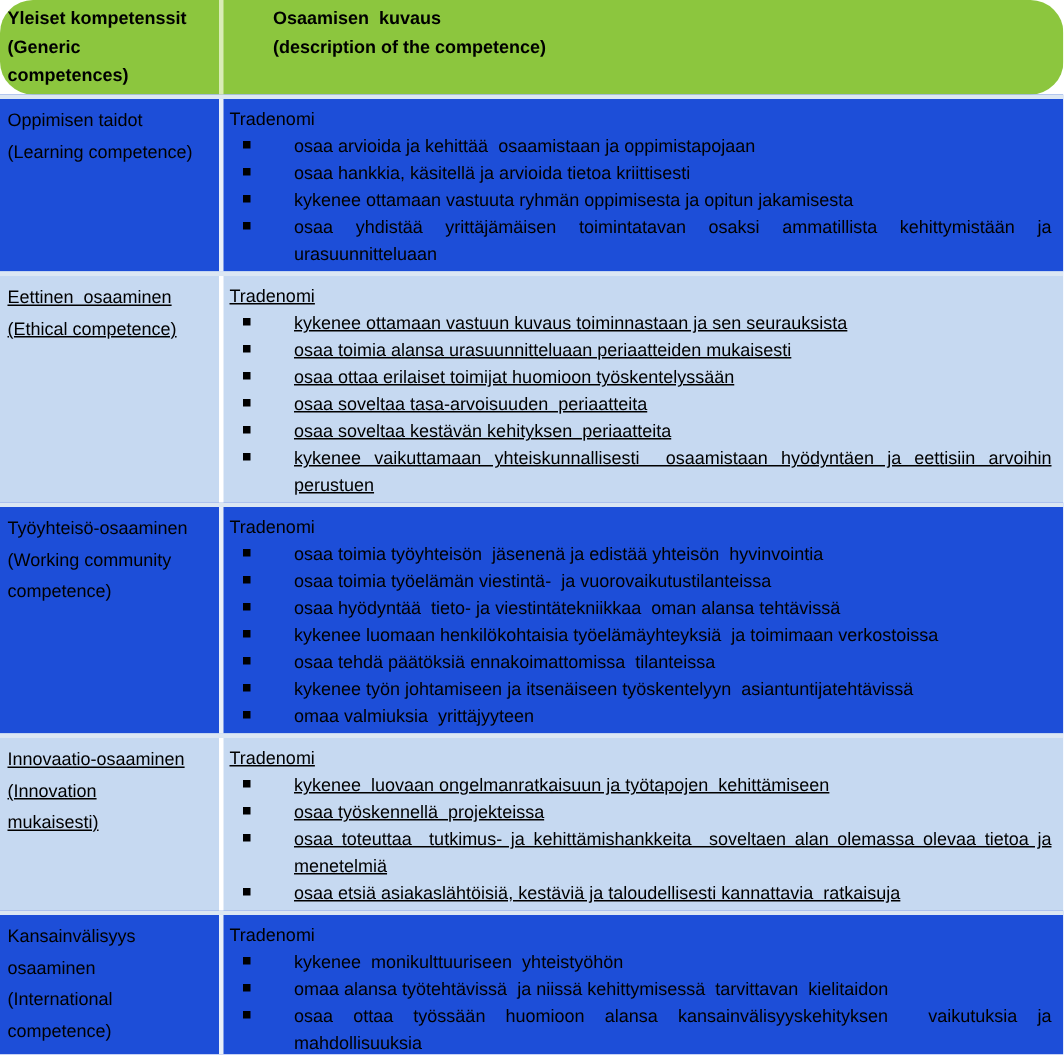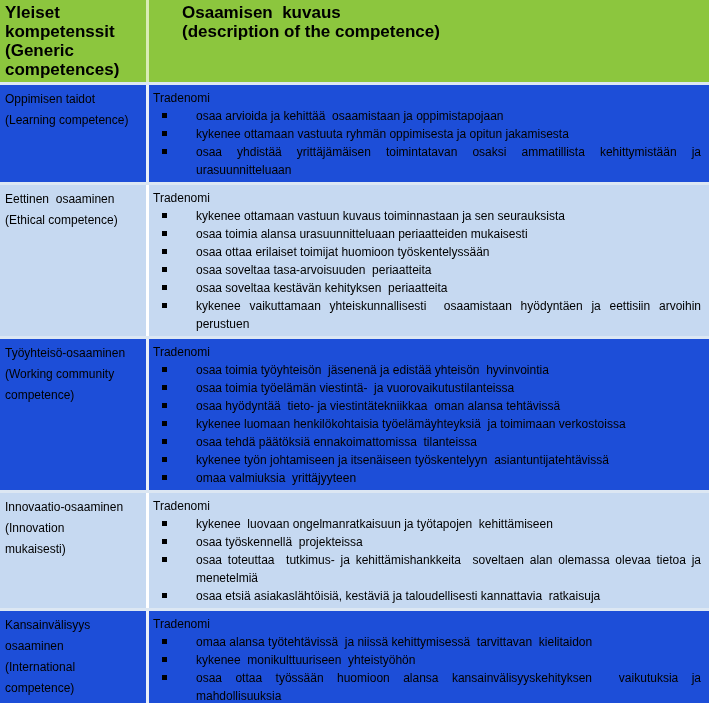--- a/index.html
+++ b/index.html
@@ -10,22 +10,22 @@
     --divider-header:#d9ecb6;
     --text:#000000;
   }
   html,body{margin:0;padding:0;background:#ffffff;}
   .doc{
     width:709px;height:703px;overflow:hidden;
     font-family:"Liberation Sans",sans-serif;
     font-size:12px;color:var(--text);background:#ffffff;
   }
   .row{display:flex;border-top:3px solid var(--grid);background:#1d4ed8;}
-  .row.header{border-top:none;background:var(--green);font-weight:bold;font-size:17px;}
-  .row.shaded{background:var(--blue);}
+  .row.header{border-top:none;background:var(--green);font-weight:bold;font-size:12px;border-radius:22px;}
+  .row.shaded{background:var(--blue);text-decoration:underline;}
   .cell{box-sizing:border-box;}
   .cell.left{
     flex:0 0 149px;width:149px;
     border-right:3px solid var(--divider-plain);
     padding:4px 4px 3px 5px;
     white-space:pre-line;line-height:21px;
   }
   .row.header .cell.left{border-right-color:var(--divider-header);line-height:19px;padding-top:3px;}
   .row.shaded .cell.left{border-right-color:#ffffff;}
   .cell.right{flex:1 1 auto;padding:4px 8px 3px 4px;line-height:18px;}
@@ -51,20 +51,21 @@
 (description of the competence)</div>
   </div>
 
   <div class="row plain">
     <div class="cell left">Oppimisen taidot
 (Learning competence)</div>
     <div class="cell right">
       <div class="program">Tradenomi</div>
       <ul class="bullets">
         <li><span class="mark"></span><span>osaa arvioida ja kehittää&nbsp; osaamistaan ja oppimistapojaan</span></li>
+        <li><span class="mark"></span><span>osaa hankkia, käsitellä ja arvioida tietoa kriittisesti</span></li>
         <li><span class="mark"></span><span>kykenee ottamaan vastuuta ryhmän oppimisesta ja opitun jakamisesta</span></li>
         <li><span class="mark"></span><span>osaa yhdistää yrittäjämäisen toimintatavan osaksi ammatillista kehittymistään ja urasuunnitteluaan</span></li>
       </ul>
     </div>
   </div>
 
   <div class="row shaded">
     <div class="cell left">Eettinen&nbsp; osaaminen
 (Ethical competence)</div>
     <div class="cell right">
@@ -114,20 +115,20 @@
   </div>
 
   <div class="row plain">
     <div class="cell left">Kansainvälisyys
 osaaminen
 (International
 competence)</div>
     <div class="cell right">
       <div class="program">Tradenomi</div>
       <ul class="bullets">
+        <li><span class="mark"></span><span>kykenee&nbsp; monikulttuuriseen&nbsp; yhteistyöhön</span></li>
         <li><span class="mark"></span><span>omaa alansa työtehtävissä&nbsp; ja niissä kehittymisessä&nbsp; tarvittavan&nbsp; kielitaidon</span></li>
-        <li><span class="mark"></span><span>kykenee&nbsp; monikulttuuriseen&nbsp; yhteistyöhön</span></li>
         <li><span class="mark"></span><span>osaa ottaa työssään huomioon alansa kansainvälisyyskehityksen&nbsp; vaikutuksia ja mahdollisuuksia</span></li>
       </ul>
     </div>
   </div>
 
 </div>
 
 </body></html>

